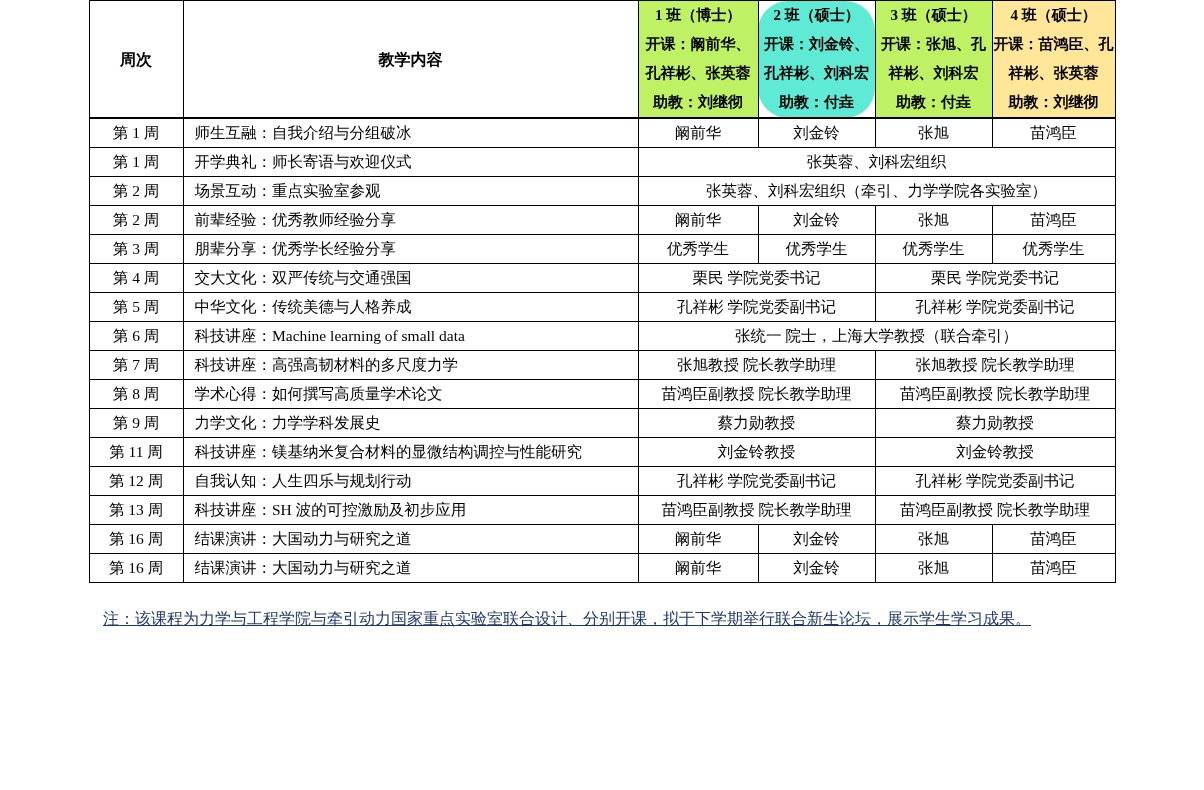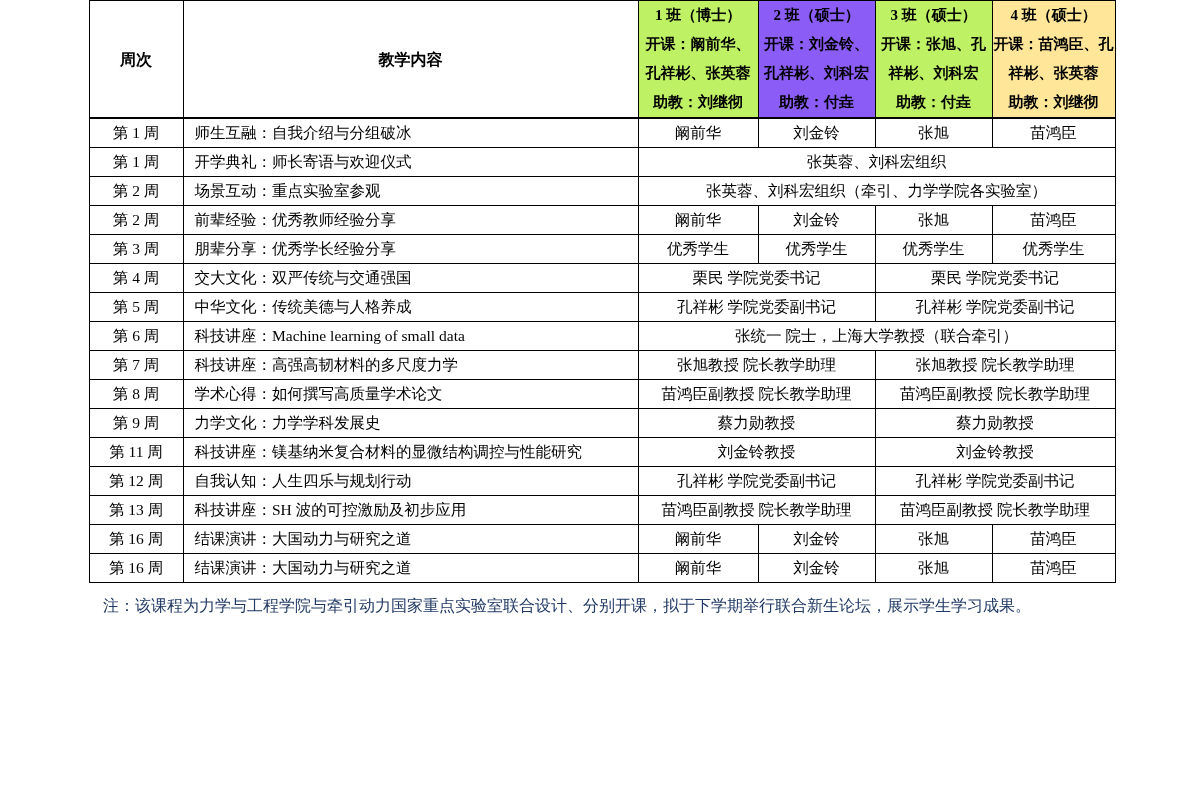--- a/index.html
+++ b/index.html
@@ -57,24 +57,25 @@
     vertical-align: middle;
     padding: 0 2px;
     white-space: nowrap;
   }
   .schedule tbody td.content {
     text-align: left;
     padding-left: 11px;
   }
   .note {
     width: 1026px;
-    margin: 13px auto 0;
+    margin: 26px auto 0;
     padding-left: 14px;
     box-sizing: border-box;
     font-size: 16px;
+    text-decoration: underline;
   }
 </style>
 </head>
 <body>
 
 <div class="page">
 
   <table class="schedule">
     <colgroup>
       <col style="width:94px">
@@ -87,21 +88,21 @@
     <thead>
       <tr id="header-row">
         <th class="plain">周次</th>
         <th class="plain">教学内容</th>
 
       <th style="background: #bef264; margin-top: 14px;">
             <div>1 班（博士）</div>
             <div>开课：阚前华、孔祥彬、张英蓉</div>
             <div>助教：刘继彻</div>
           </th>
-          <th style="background: #8b5cf6;">
+          <th style="background: #5eead4; border-radius: 30px;">
             <div>2 班（硕士）</div>
             <div>开课：刘金铃、孔祥彬、刘科宏</div>
             <div>助教：付垚</div>
           </th>
           <th style="background: #bef264;">
             <div>3 班（硕士）</div>
             <div>开课：张旭、孔祥彬、刘科宏</div>
             <div>助教：付垚</div>
           </th>
           <th style="background: rgb(255, 230, 153);">

